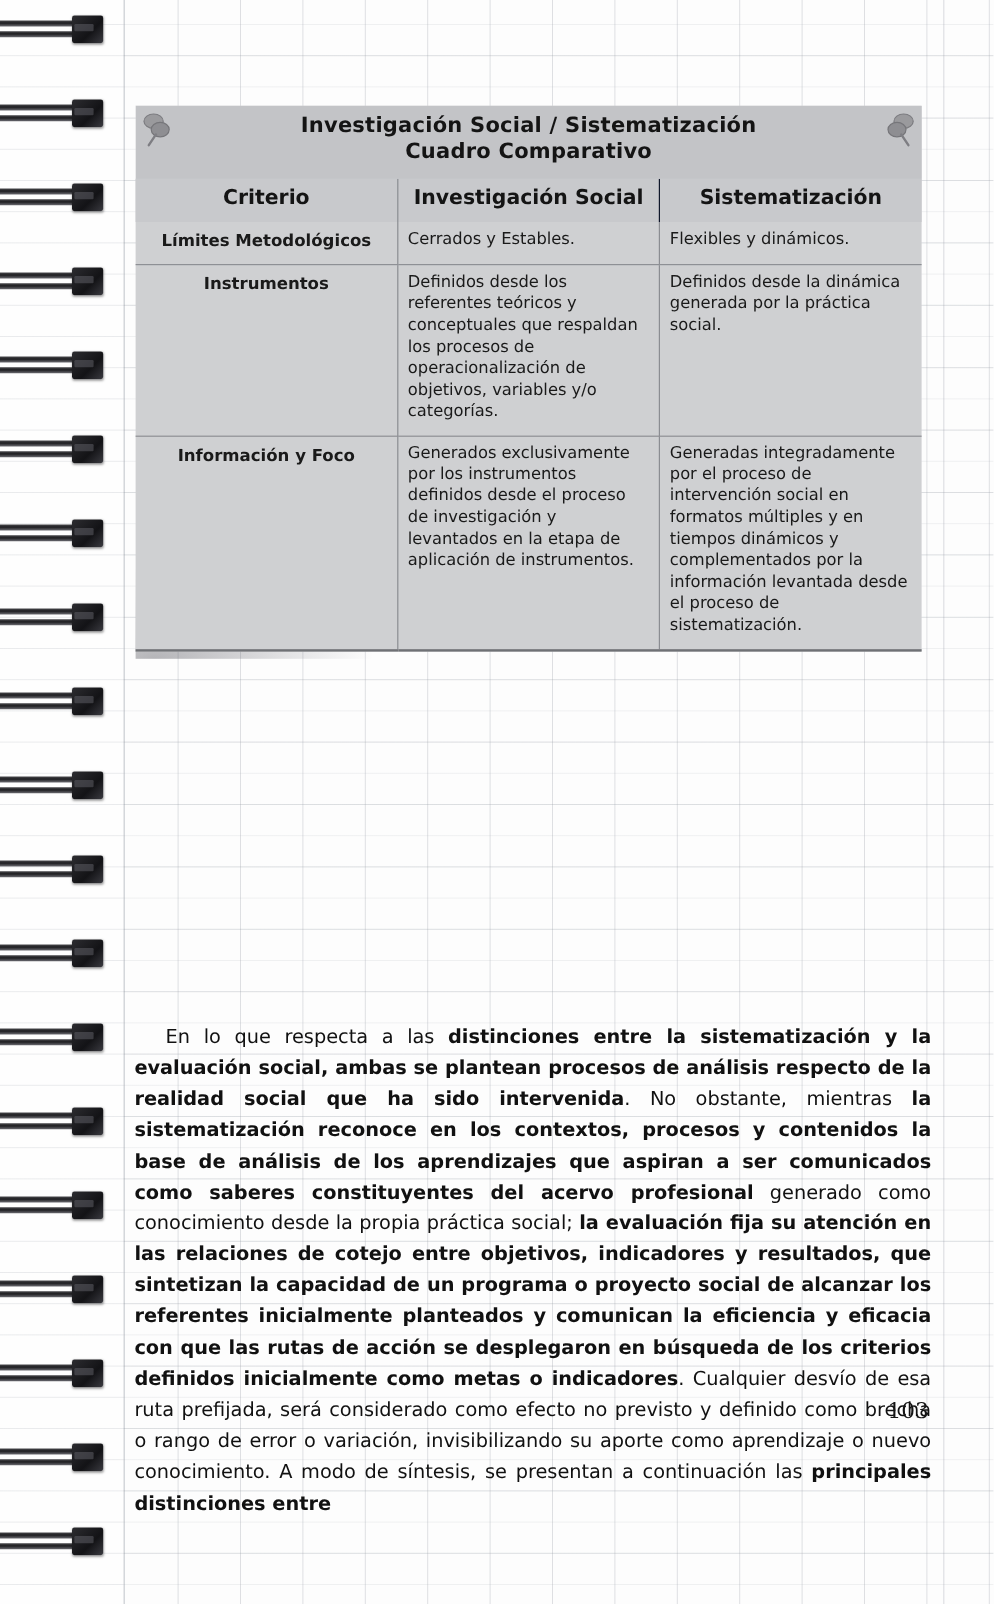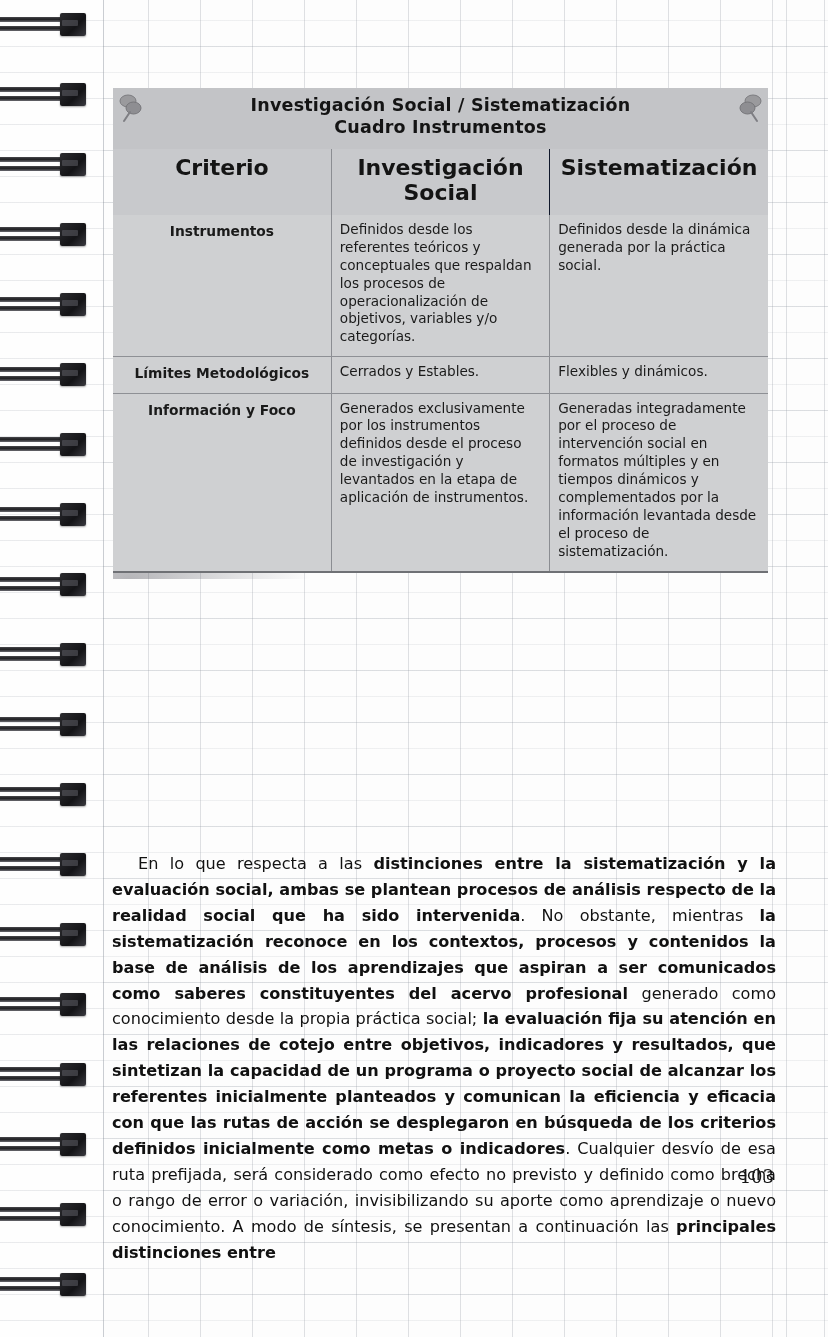--- a/index.html
+++ b/index.html
@@ -159,21 +159,21 @@
     line-height: 1.28;
     color: #141414;
     padding: 12px 40px 14px 40px;
     position: relative;
     letter-spacing: .2px;
   }
   .hdr-row th {
     text-align: center;
     background: #c8c9cc;
     font-weight: bold;
-    font-size: 22px;
+    font-size: 17px;
     color: #141414;
     padding: 10px 6px 12px 6px;
     border-top: 2px solid #6f7175;
     border-bottom: 2px solid #6f7175;
   }
   .hdr-row th.c1 { border-right: 1px solid #8b8d92; }
   .hdr-row th.c2 { border-right: 1px solid #0f172a; }
 
   tr.data td {
     font-size: 13.6px;
@@ -367,38 +367,38 @@
               </svg>
             </span>
             <span class="pin right">
               <svg width="34" height="34" viewBox="0 0 34 34">
                 <ellipse cx="23" cy="9" rx="8" ry="6" fill="#9a9a9d" stroke="#7c7c80" stroke-width="1"></ellipse>
                 <ellipse cx="17.5" cy="16" rx="7.5" ry="6" fill="#8e8e92" stroke="#76767a" stroke-width="1"></ellipse>
                 <path d="M21 20 L27 29" stroke="#7e7e83" stroke-width="2" stroke-linecap="round" fill="none"></path>
               </svg>
             </span>
             <div>Investigación Social / Sistematización</div>
-            <div>Cuadro Instrumentos</div>
+            <div>Cuadro Comparativo</div>
           </td>
         </tr>
         <tr class="hdr-row">
           <th class="c1" style="width:147px">Criterio</th>
           <th class="c2" style="width:251px">Investigación Social</th>
           <th class="c3" style="width:257px">Sistematización</th>
         </tr>
 
         <tr class="data">
+          <td class="crit">Límites Metodológicos</td>
+          <td class="colb">Cerrados y Estables.</td>
+          <td>Flexibles y dinámicos.</td>
+        </tr>
+        <tr class="data">
           <td class="crit">Instrumentos</td>
           <td class="colb">Definidos desde los referentes teóricos y conceptuales que respaldan los procesos de operacionalización de objetivos, variables y/o categorías.</td>
           <td>Definidos desde la dinámica generada por la práctica social.</td>
-        </tr>
-        <tr class="data">
-          <td class="crit">Límites Metodológicos</td>
-          <td class="colb">Cerrados y Estables.</td>
-          <td>Flexibles y dinámicos.</td>
         </tr>
         <tr class="data">
           <td class="crit">Información y Foco</td>
           <td class="colb">Generados exclusivamente por los instrumentos definidos desde el proceso de investigación y levantados en la etapa de aplicación de instrumentos.</td>
           <td>Generadas integradamente por el proceso de intervención social en formatos múltiples y en tiempos dinámicos y complementados por la información levantada desde el proceso de sistematización.</td>
         </tr>
       </tbody>
     </table>
   </div>
 

